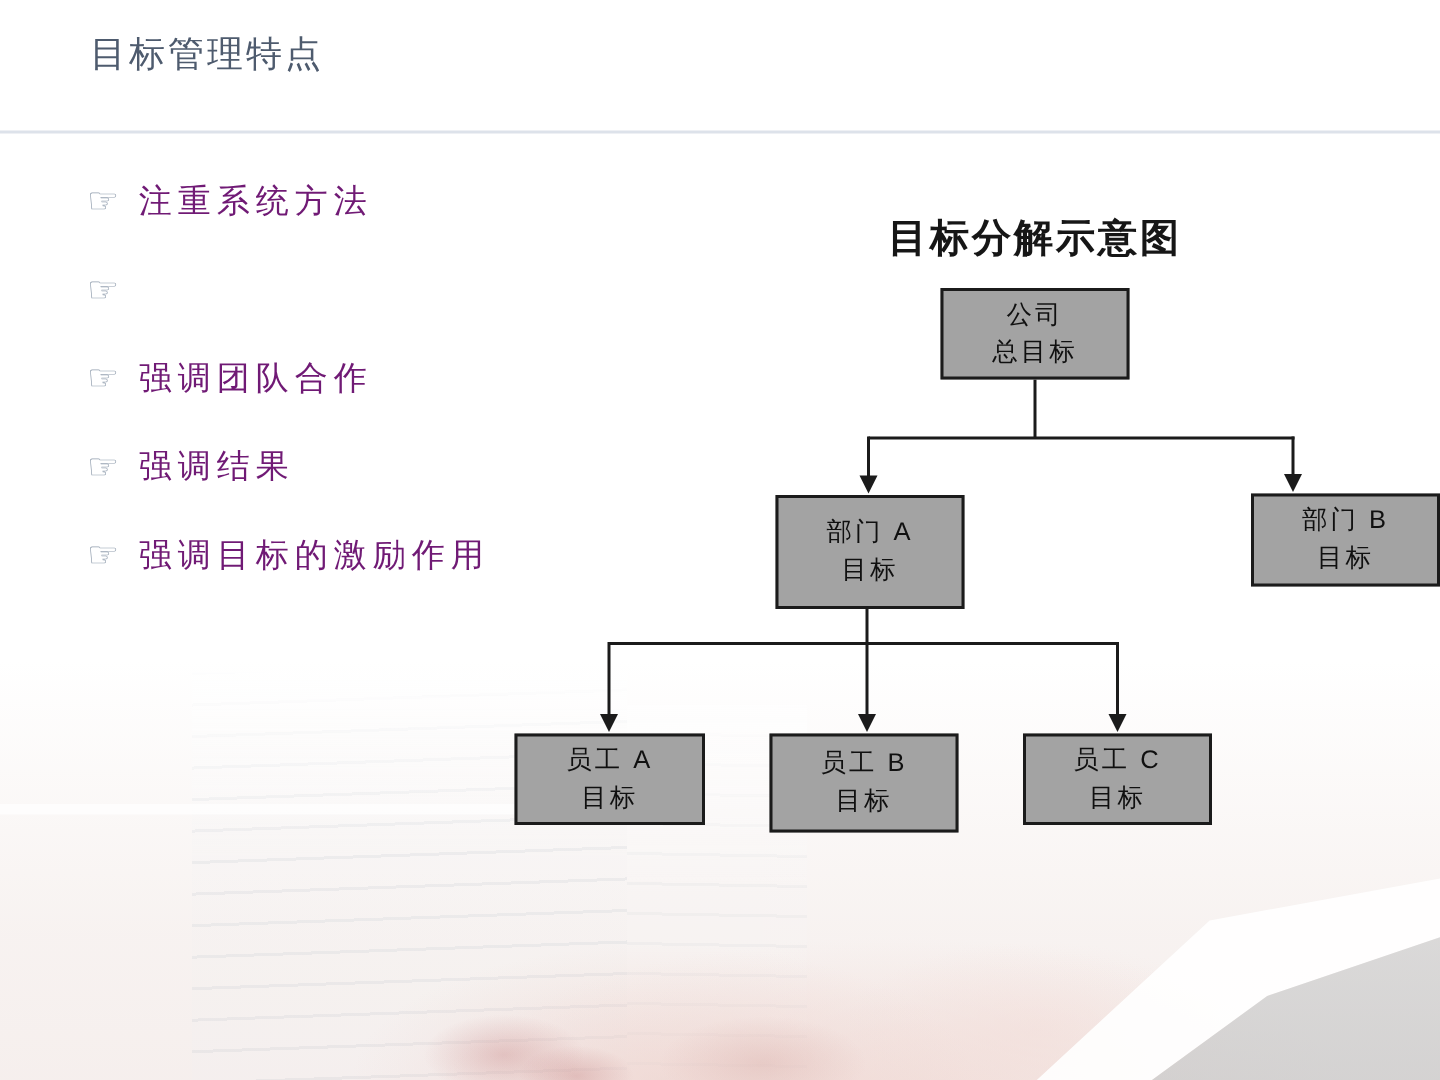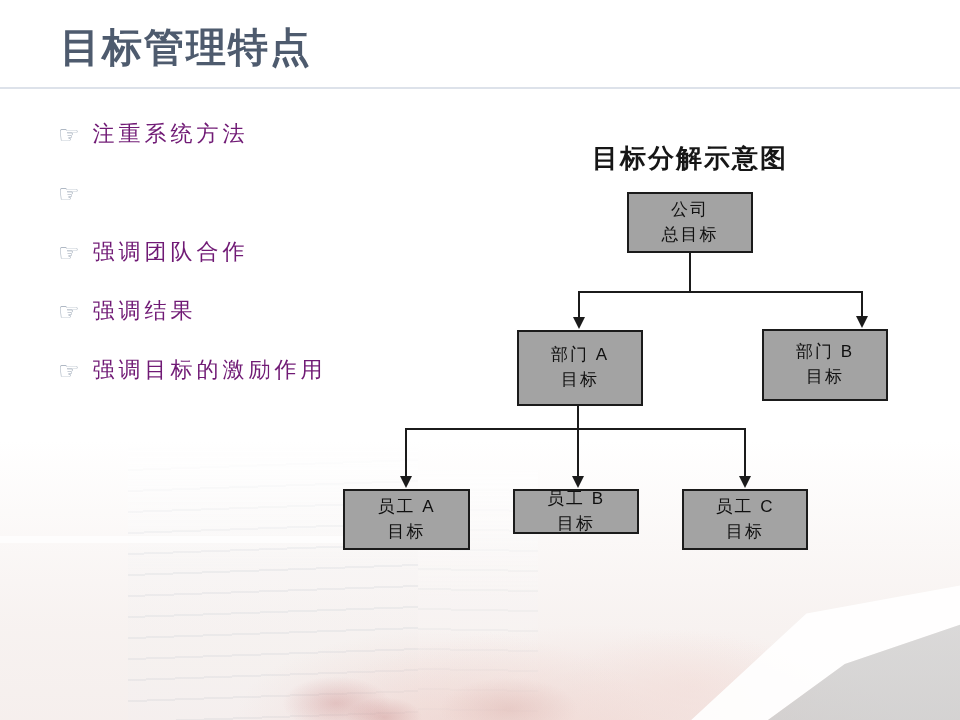--- a/index.html
+++ b/index.html
@@ -5,21 +5,21 @@
   html,body{margin:0;padding:0;background:#888;}
   .slide{
     position:relative;width:960px;height:720px;margin:0 auto;
     background:#ffffff;overflow:hidden;
     font-family:"Liberation Sans","DejaVu Sans",sans-serif;
   }
 
   
   .slide-title{
     position:absolute;left:60px;top:20px;
-    font-size:40px;font-weight:bold;letter-spacing:2px;
+    font-size:24px;font-weight:normal;letter-spacing:2px;
     color:#4e5b6e;
   }
   .title-divider{
     position:absolute;left:0;top:87px;width:960px;height:2px;
     background:#dde2ea;
   }
 
   
   .bullet-list{
     position:absolute;left:58px;top:104px;width:360px;
@@ -44,23 +44,23 @@
   }
   .connector-svg{position:absolute;left:0;top:0;width:960px;height:720px;}
   .node{
     position:absolute;background:#a3a3a3;border:2px solid #1b1b1b;
     display:flex;flex-direction:column;align-items:center;justify-content:center;
     font-size:17px;line-height:1.45;letter-spacing:2px;color:#101010;
     box-sizing:border-box;text-align:center;
   }
   .node-company{left:627px;top:192px;width:126px;height:61px;}
   .node-dept-a{left:517px;top:330px;width:126px;height:76px;}
-  .node-dept-b{left:762px;top:329px;width:126px;height:72px;}
+  .node-dept-b{left:834px;top:329px;width:126px;height:62px;}
   .node-emp-a{left:343px;top:489px;width:127px;height:61px;}
-  .node-emp-b{left:513px;top:489px;width:126px;height:45px;}
+  .node-emp-b{left:513px;top:489px;width:126px;height:66px;}
   .node-emp-c{left:682px;top:489px;width:126px;height:61px;}
 
   
   .background-photo{
     position:absolute;left:0;top:440px;width:960px;height:280px;
     background:linear-gradient(to bottom,rgba(248,244,242,0) 0%,rgba(246,240,238,.85) 65%,rgba(245,238,236,.95) 100%);
     pointer-events:none;
   }
   .building-photo{
     position:absolute;left:128px;top:8px;width:290px;height:272px;

